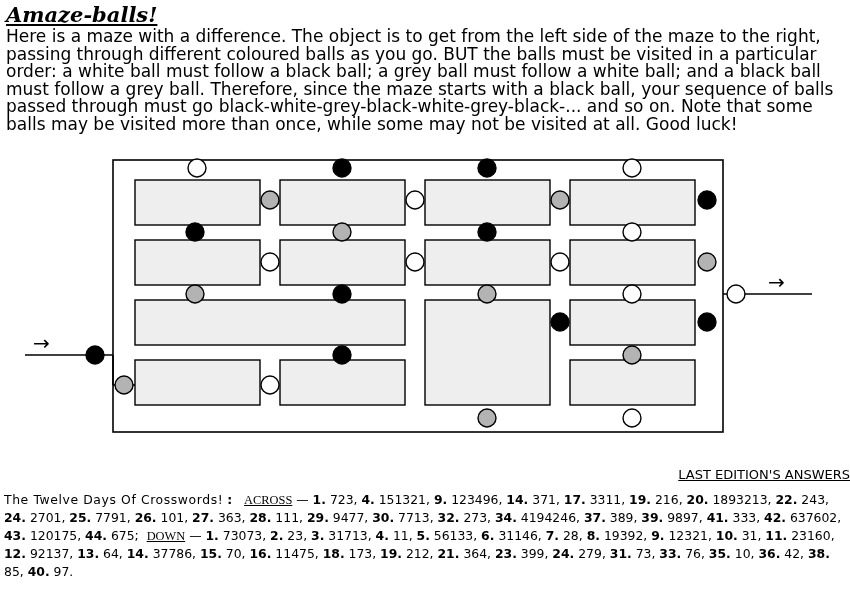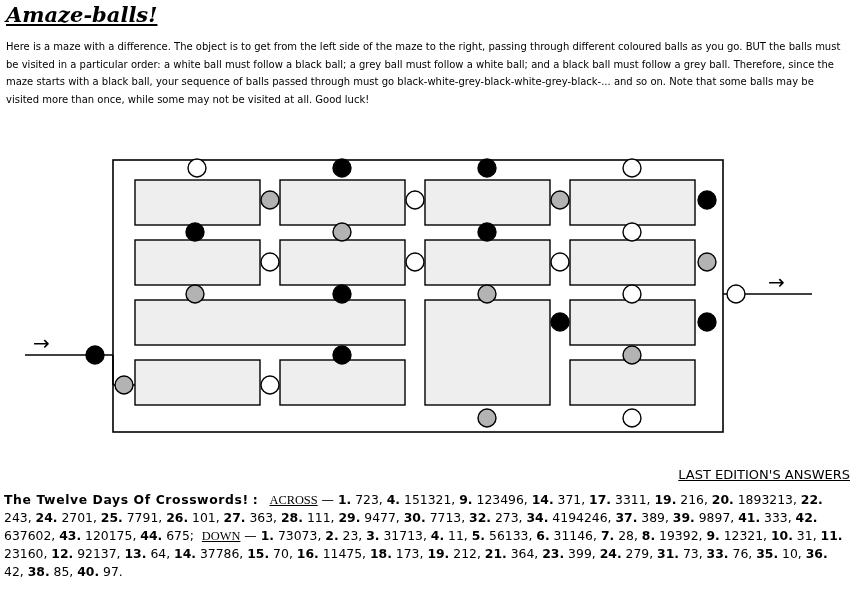--- a/index.html
+++ b/index.html
@@ -27,24 +27,24 @@
     font-family: "DejaVu Serif", serif;
     font-style: italic;
     font-weight: bold;
     font-size: 21px;
     text-decoration: underline;
     letter-spacing: 0px;
   }
   .intro {
     position: absolute;
     left: 6px;
-    top: 38px;
+    top: 28px;
     width: 838px;
     font-family: "DejaVu Sans", sans-serif;
-    font-size: 10px;
+    font-size: 17px;
     line-height: 17.5px;
     text-align: left;
   }
   .maze-wrap {
     position: absolute;
     left: 0px;
     top: 150px;
     width: 850px;
     height: 300px;
   }
@@ -64,21 +64,21 @@
     position: absolute;
     left: 4px;
     top: 491px;
     width: 842px;
     font-family: "DejaVu Sans", sans-serif;
     font-size: 12.4px;
     line-height: 18px;
     text-align: left;
   }
   .answers-body b { font-weight: bold; }
-  .answers-body .ttl { font-weight: bold; letter-spacing: 0.6px; }
+  .answers-body .ttl { font-weight: normal; letter-spacing: 0.6px; }
   .answers-body .u { text-decoration: underline; font-family: Liberation Serif, serif; }
   svg { display: block; }
 </style>
 </head>
 <body>
 
 <div class="page">
 
   <div class="title">Amaze-balls!</div>
 

